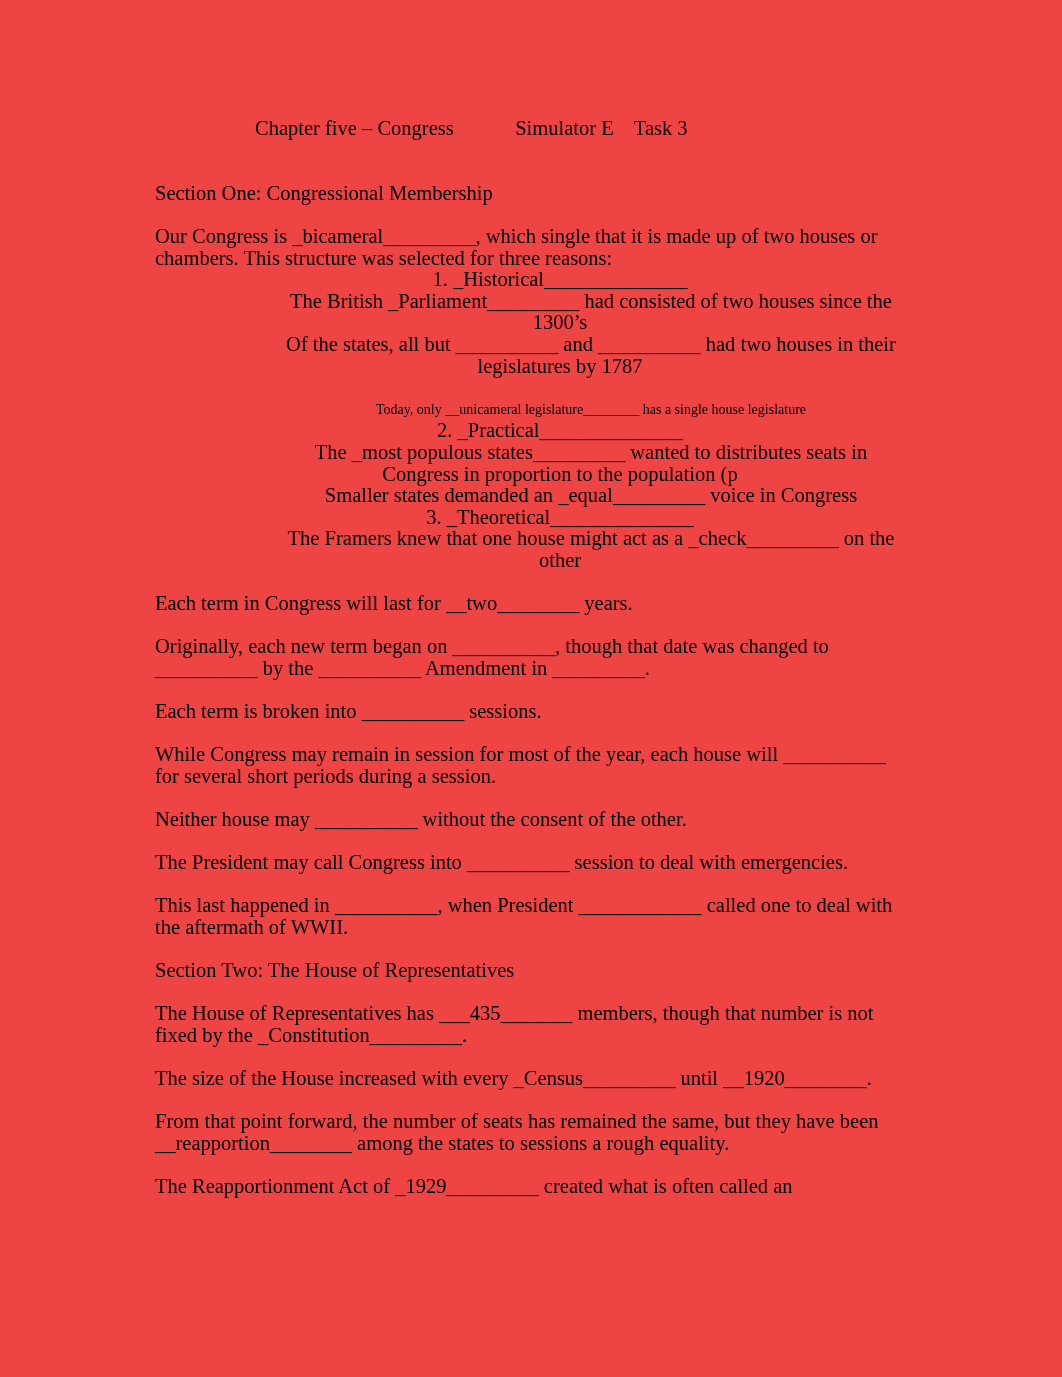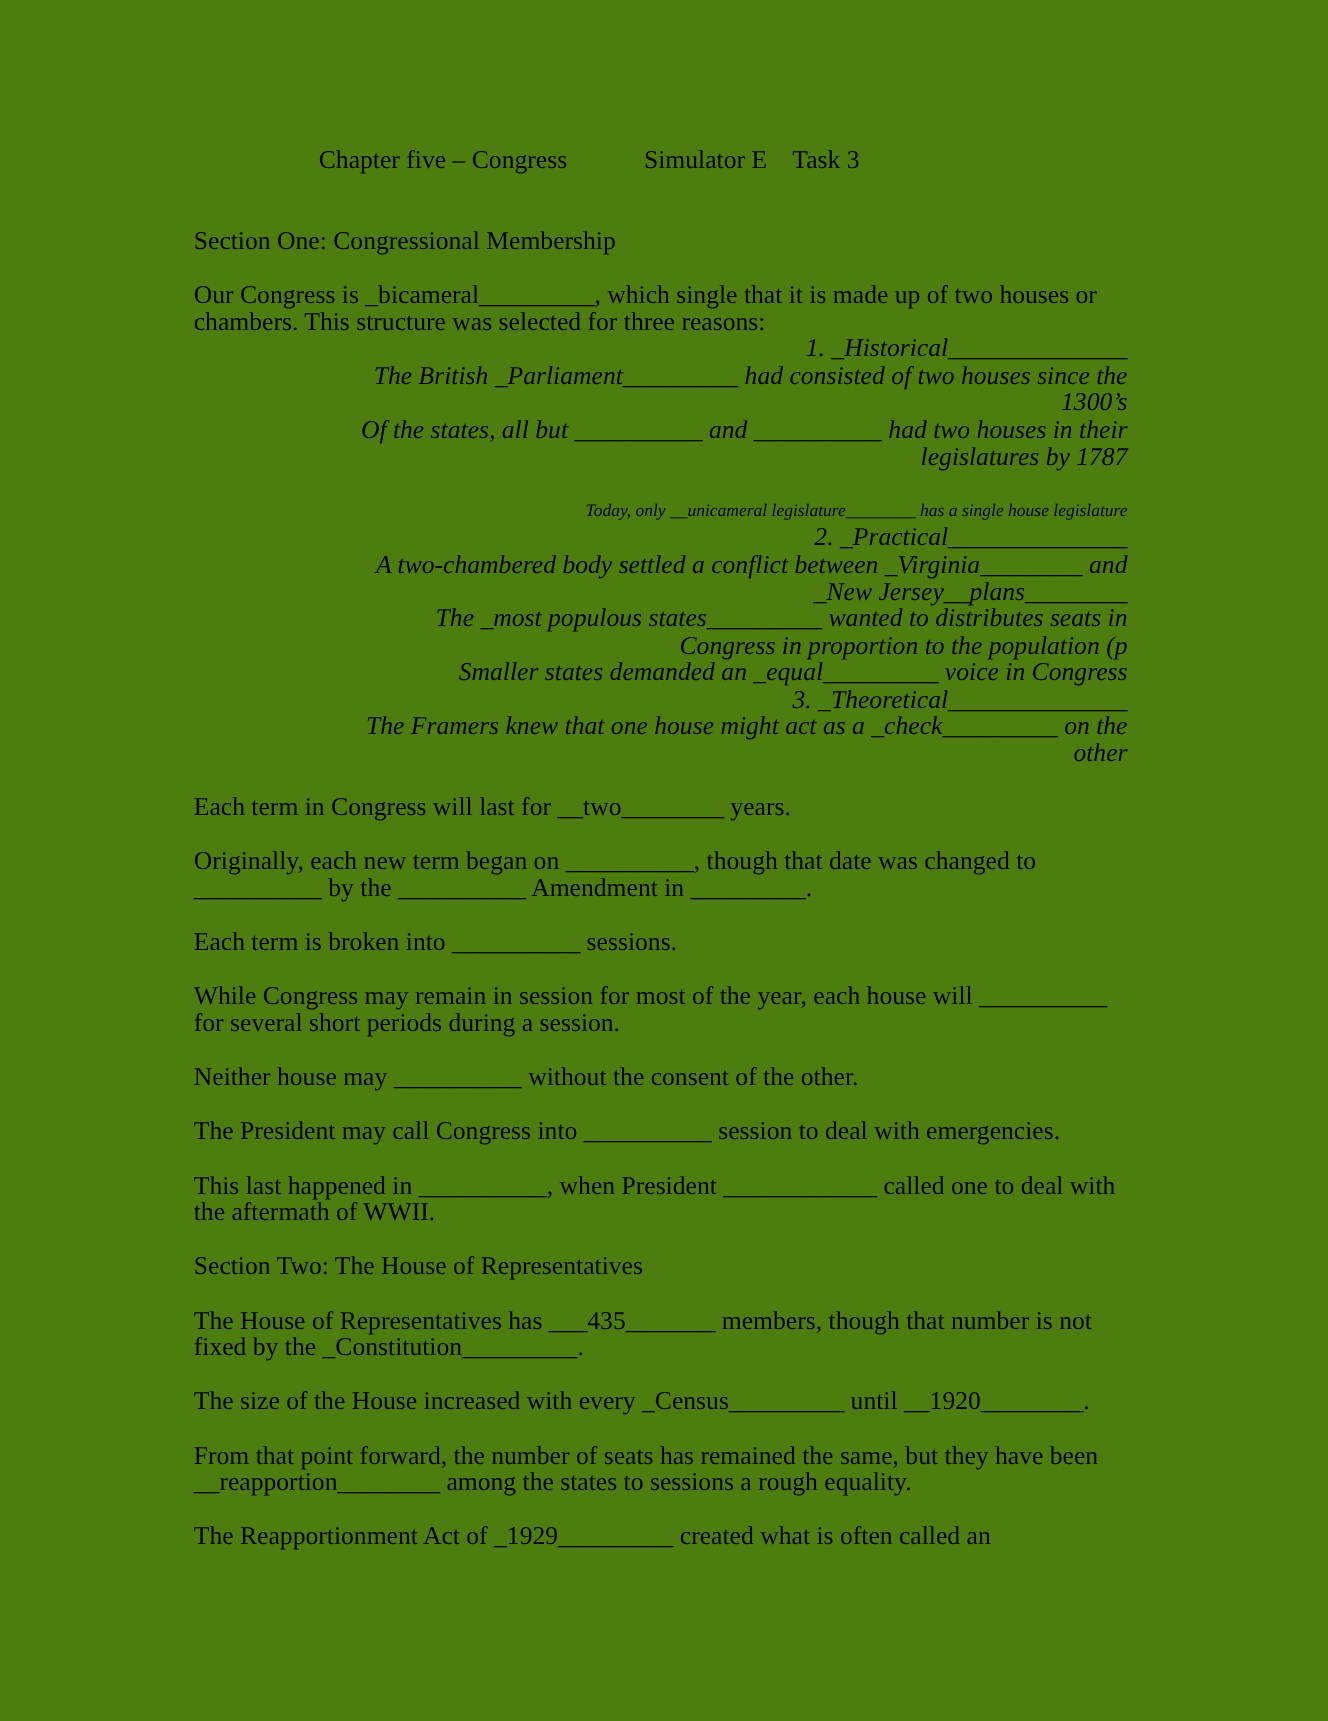--- a/index.html
+++ b/index.html
@@ -9,21 +9,21 @@
     background: #ffffff;
   }
   body {
     font-family: "Liberation Serif", "DejaVu Serif", serif;
     color: #000000;
   }
   .page {
     position: relative;
     width: 1062px;
     height: 1377px;
-    background: #4d7c0f;
+    background: #ef4444;
     margin: 0 auto;
     overflow: hidden;
   }
   
   .content {
     position: absolute;
     left: 155px;
     top: 118px;
     width: 747px;
     font-size: 20.5px;
@@ -51,22 +51,21 @@
 
   
   .list-block {
     margin: 0;
     padding-left: 63px;
     font-size: 20.5px;
     line-height: 21.6px;
   }
   .list-line {
     margin: 0;
-    text-align: right;
-    font-style: italic;
+    text-align: center;
   }
   
   .sub {
     padding-left: 0;
   }
   .sub .tab {
     display: inline-block;
     width: 62px;
   }
   
@@ -105,21 +104,20 @@
     </div>
 
     <div class="gap-1"></div>
 
     <div class="list-block-flush">
       <p class="list-line"><span class="tab"></span><span>Today, only __unicameral legislature________ has a single house legislature</span></p>
     </div>
 
     <div class="list-block">
       <p class="list-line">2. _Practical______________</p>
-      <p class="list-line sub"><span class="tab"></span><span>A two-chambered body settled a conflict between _Virginia________ and _New Jersey__plans________</span></p>
       <p class="list-line sub"><span class="tab"></span><span>The _most populous states_________ wanted to distributes seats in Congress in proportion to the population (p</span></p>
       <p class="list-line sub"><span class="tab"></span><span>Smaller states demanded an _equal_________ voice in Congress</span></p>
     </div>
 
     <div class="list-block">
       <p class="list-line">3. _Theoretical______________</p>
       <p class="list-line sub"><span class="tab"></span><span>The Framers knew that one house might act as a _check_________ on the other</span></p>
     </div>
 
     <div class="gap-1"></div>

